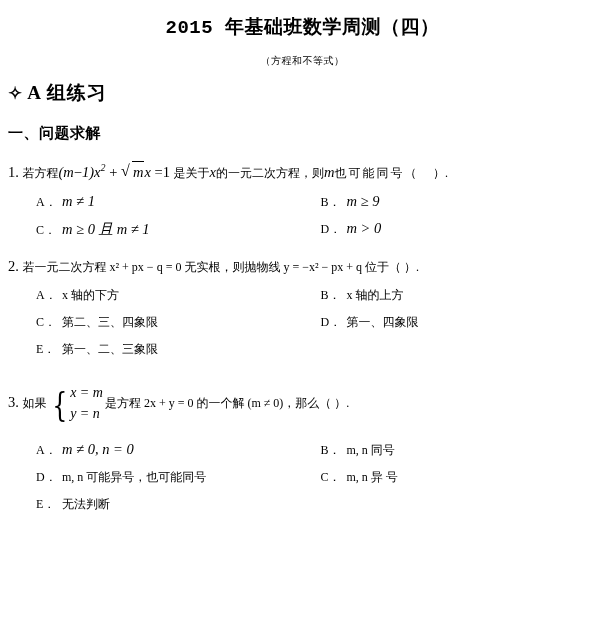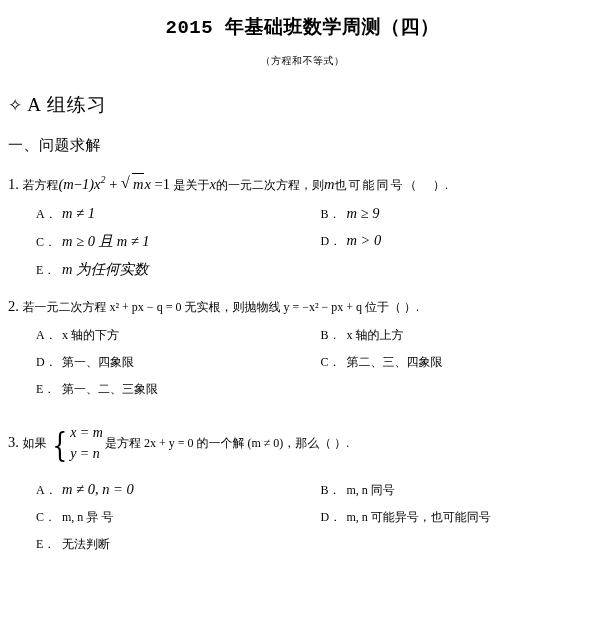--- a/index.html
+++ b/index.html
@@ -30,32 +30,32 @@
     font-family: Liberation Mono, monospace;
   }
   .subtitle {
     text-align: center;
     font-size: 10px;
     margin-top: 14px;
     letter-spacing: 0.5px;
   }
   .section-head {
     font-size: 19px;
-    font-weight: normal;
-    margin-top: 24px;
+    font-weight: bold;
+    margin-top: 12px;
     margin-left: 8px;
     letter-spacing: 1px;
   }
   .section-head .diamond {
     font-size: 17px;
     margin-right: 4px;
   }
   .sub-head {
     font-size: 15px;
-    font-weight: normal;
+    font-weight: bold;
     margin-top: 18px;
     margin-left: 8px;
     letter-spacing: 0.5px;
   }
   .question {
     margin-top: 17px;
     margin-left: 8px;
     font-size: 14.5px;
     line-height: 1.5;
     white-space: nowrap;
@@ -159,54 +159,51 @@
   </div>
   <div class="options">
     <div class="opt-row">
       <div class="opt"><span class="opt-label cn">A．</span><i class="v">m ≠ 1</i></div>
       <div class="opt"><span class="opt-label cn">B．</span><i class="v">m ≥ 9</i></div>
     </div>
     <div class="opt-row">
       <div class="opt"><span class="opt-label cn">C．</span><i class="v">m ≥ 0 且 m ≠ 1</i></div>
       <div class="opt"><span class="opt-label cn">D．</span><i class="v">m &gt; 0</i></div>
     </div>
-    <div class="opt-row">
-      <div class="opt opt-full"><span class="opt-label cn">E．</span><i class="v">m 为任何实数</i></div>
-    </div>
   </div>
 
   <div class="question">
     <span class="q-num">2.</span>
     <span class="cn">若一元二次方程 x² + px − q = 0 无实根，则抛物线 y = −x² − px + q 位于（      ）.</span>
   </div>
   <div class="options">
     <div class="opt-row">
       <div class="opt"><span class="opt-label cn">A．</span><span class="cn">x 轴的下方</span></div>
       <div class="opt"><span class="opt-label cn">B．</span><span class="cn">x 轴的上方</span></div>
     </div>
     <div class="opt-row">
+      <div class="opt"><span class="opt-label cn">C．</span><span class="cn">第二、三、四象限</span></div>
       <div class="opt"><span class="opt-label cn">D．</span><span class="cn">第一、四象限</span></div>
-      <div class="opt"><span class="opt-label cn">C．</span><span class="cn">第二、三、四象限</span></div>
     </div>
     <div class="opt-row">
       <div class="opt opt-full"><span class="opt-label cn">E．</span><span class="cn">第一、二、三象限</span></div>
     </div>
   </div>
 
   <div class="question">
     <span class="q-num">3.</span>
     <span class="cn">如果</span><span class="frac-sys"><span class="brace">{</span><span class="sys-lines"><i class="v">x = m</i><br><i class="v">y = n</i></span></span><span class="cn">是方程 2x + y = 0 的一个解 (m ≠ 0)，那么（      ）.</span>
   </div>
   <div class="options">
     <div class="opt-row">
       <div class="opt"><span class="opt-label cn">A．</span><i class="v">m ≠ 0, n = 0</i></div>
       <div class="opt"><span class="opt-label cn">B．</span><span class="cn">m, n 同号</span></div>
     </div>
     <div class="opt-row">
+      <div class="opt"><span class="opt-label cn">D．</span><span class="cn">m, n 可能异号，也可能同号</span></div>
       <div class="opt"><span class="opt-label cn">C．</span><span class="cn">m, n 异  号</span></div>
-      <div class="opt"><span class="opt-label cn">D．</span><span class="cn">m, n 可能异号，也可能同号</span></div>
     </div>
     <div class="opt-row">
       <div class="opt opt-full"><span class="opt-label cn">E．</span><span class="cn">无法判断</span></div>
     </div>
   </div>
 
 </div>
 
 </body></html>

